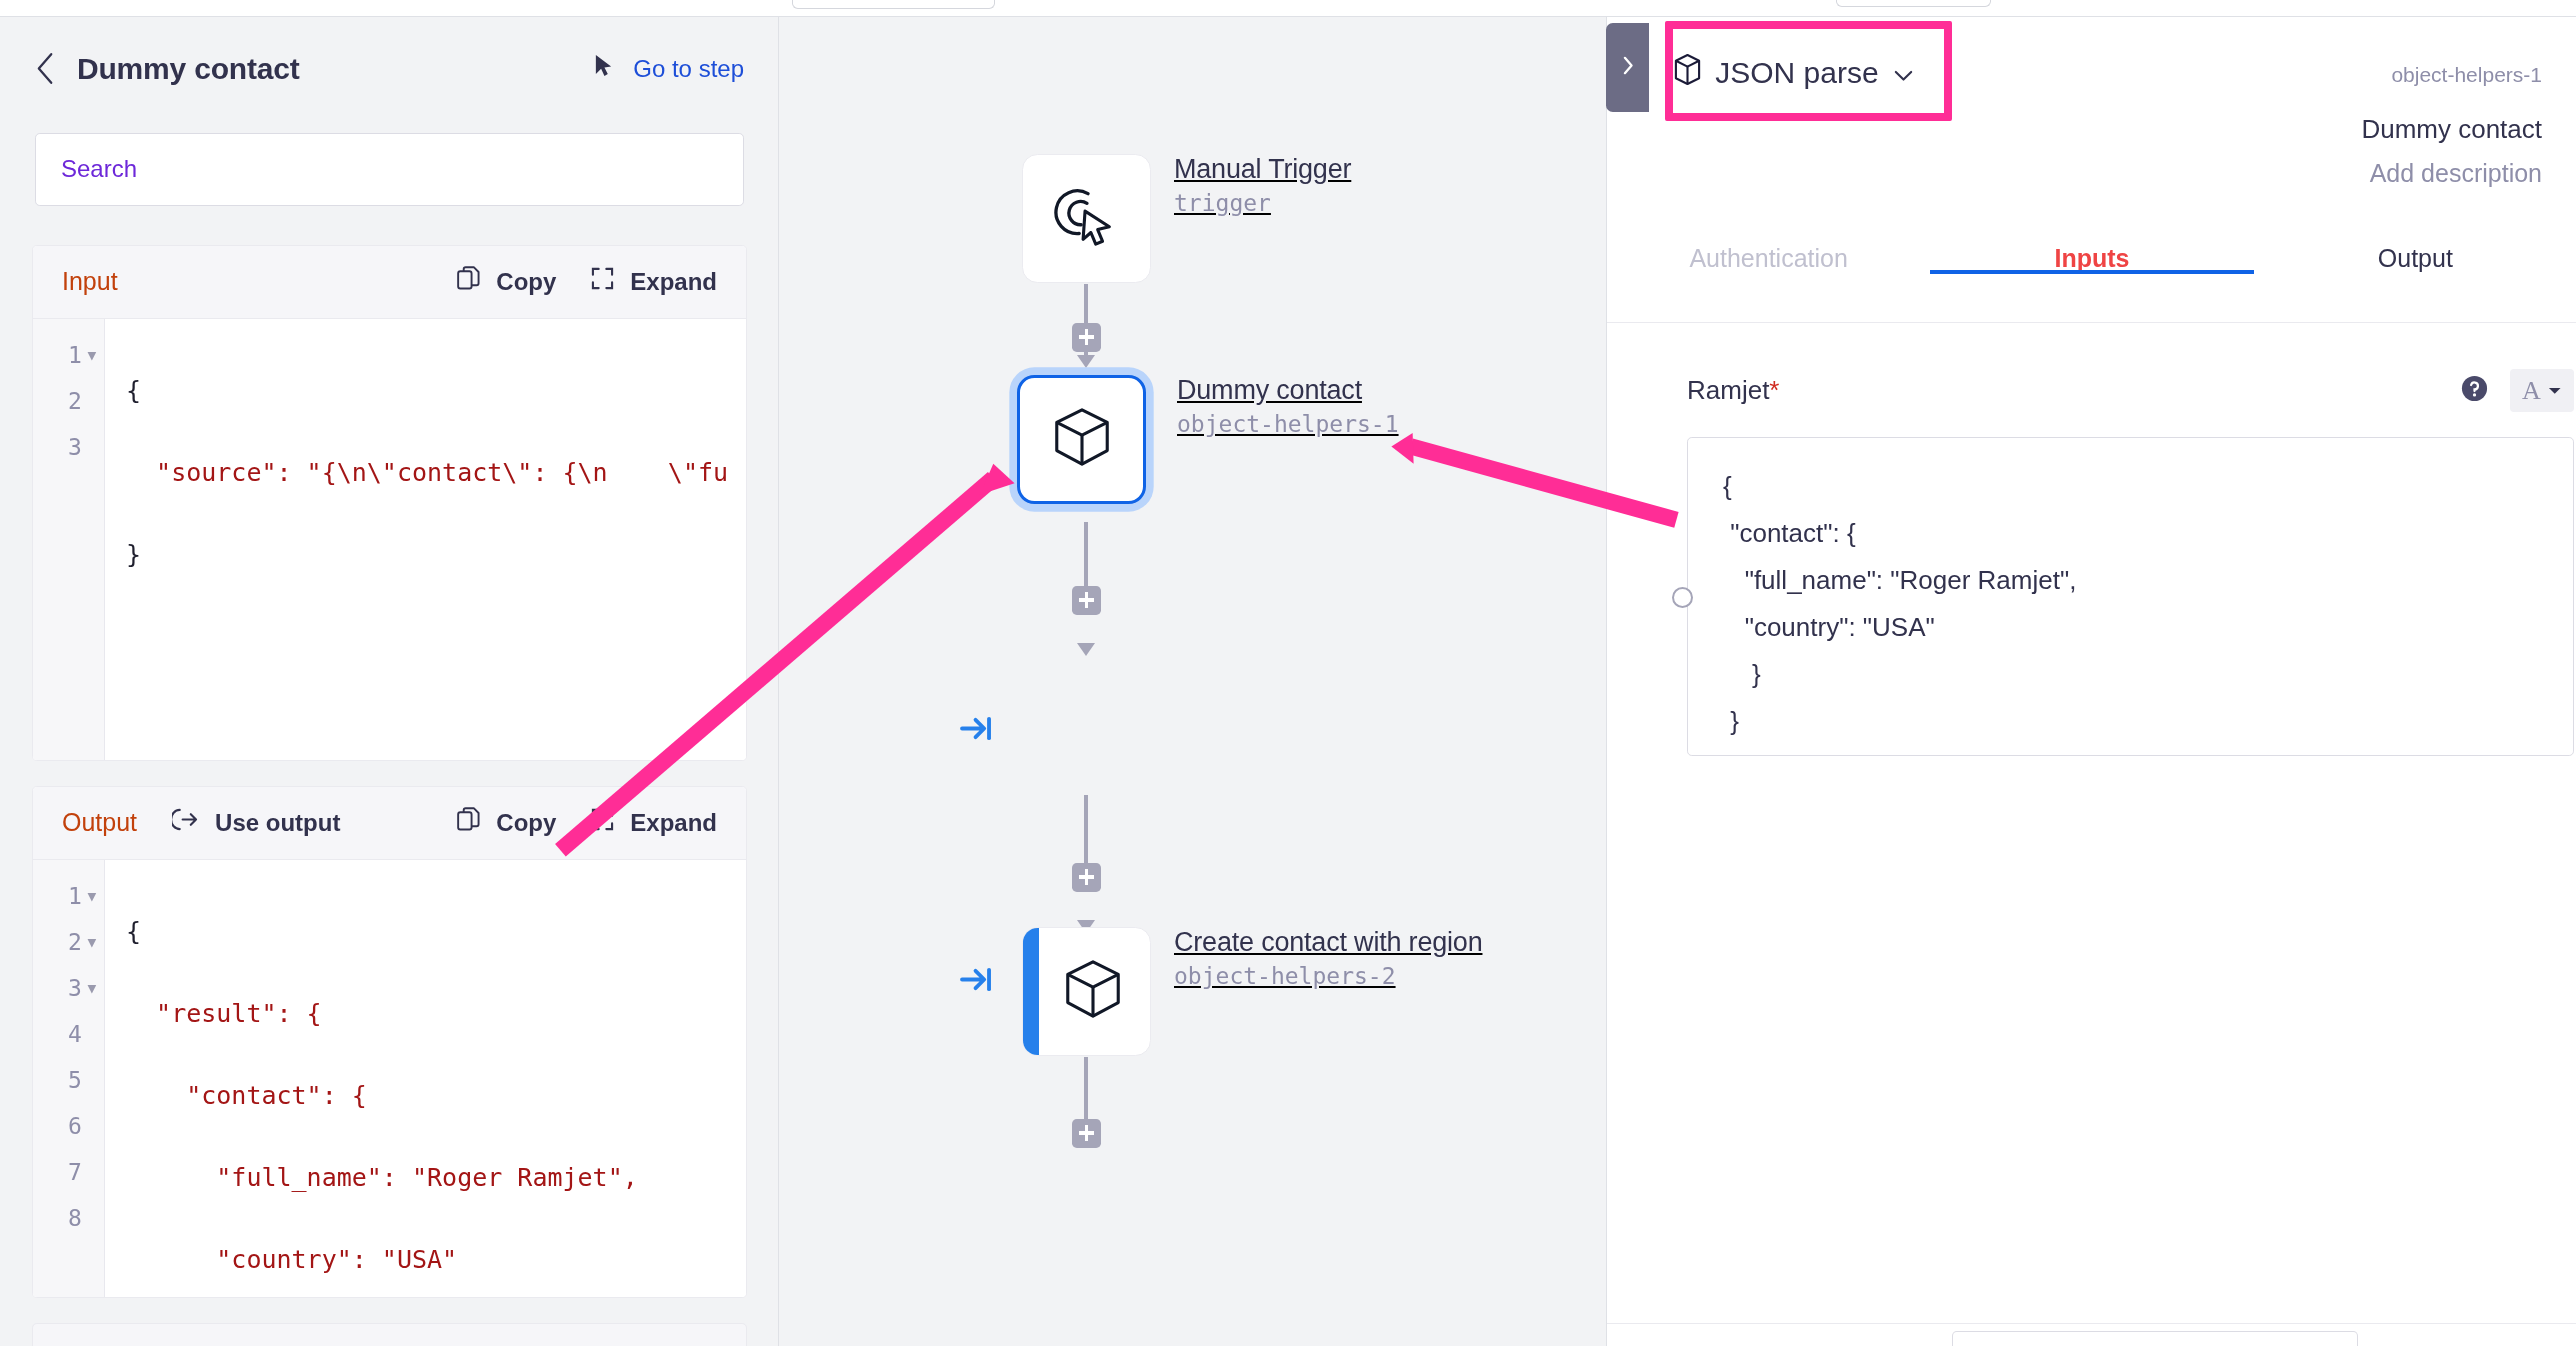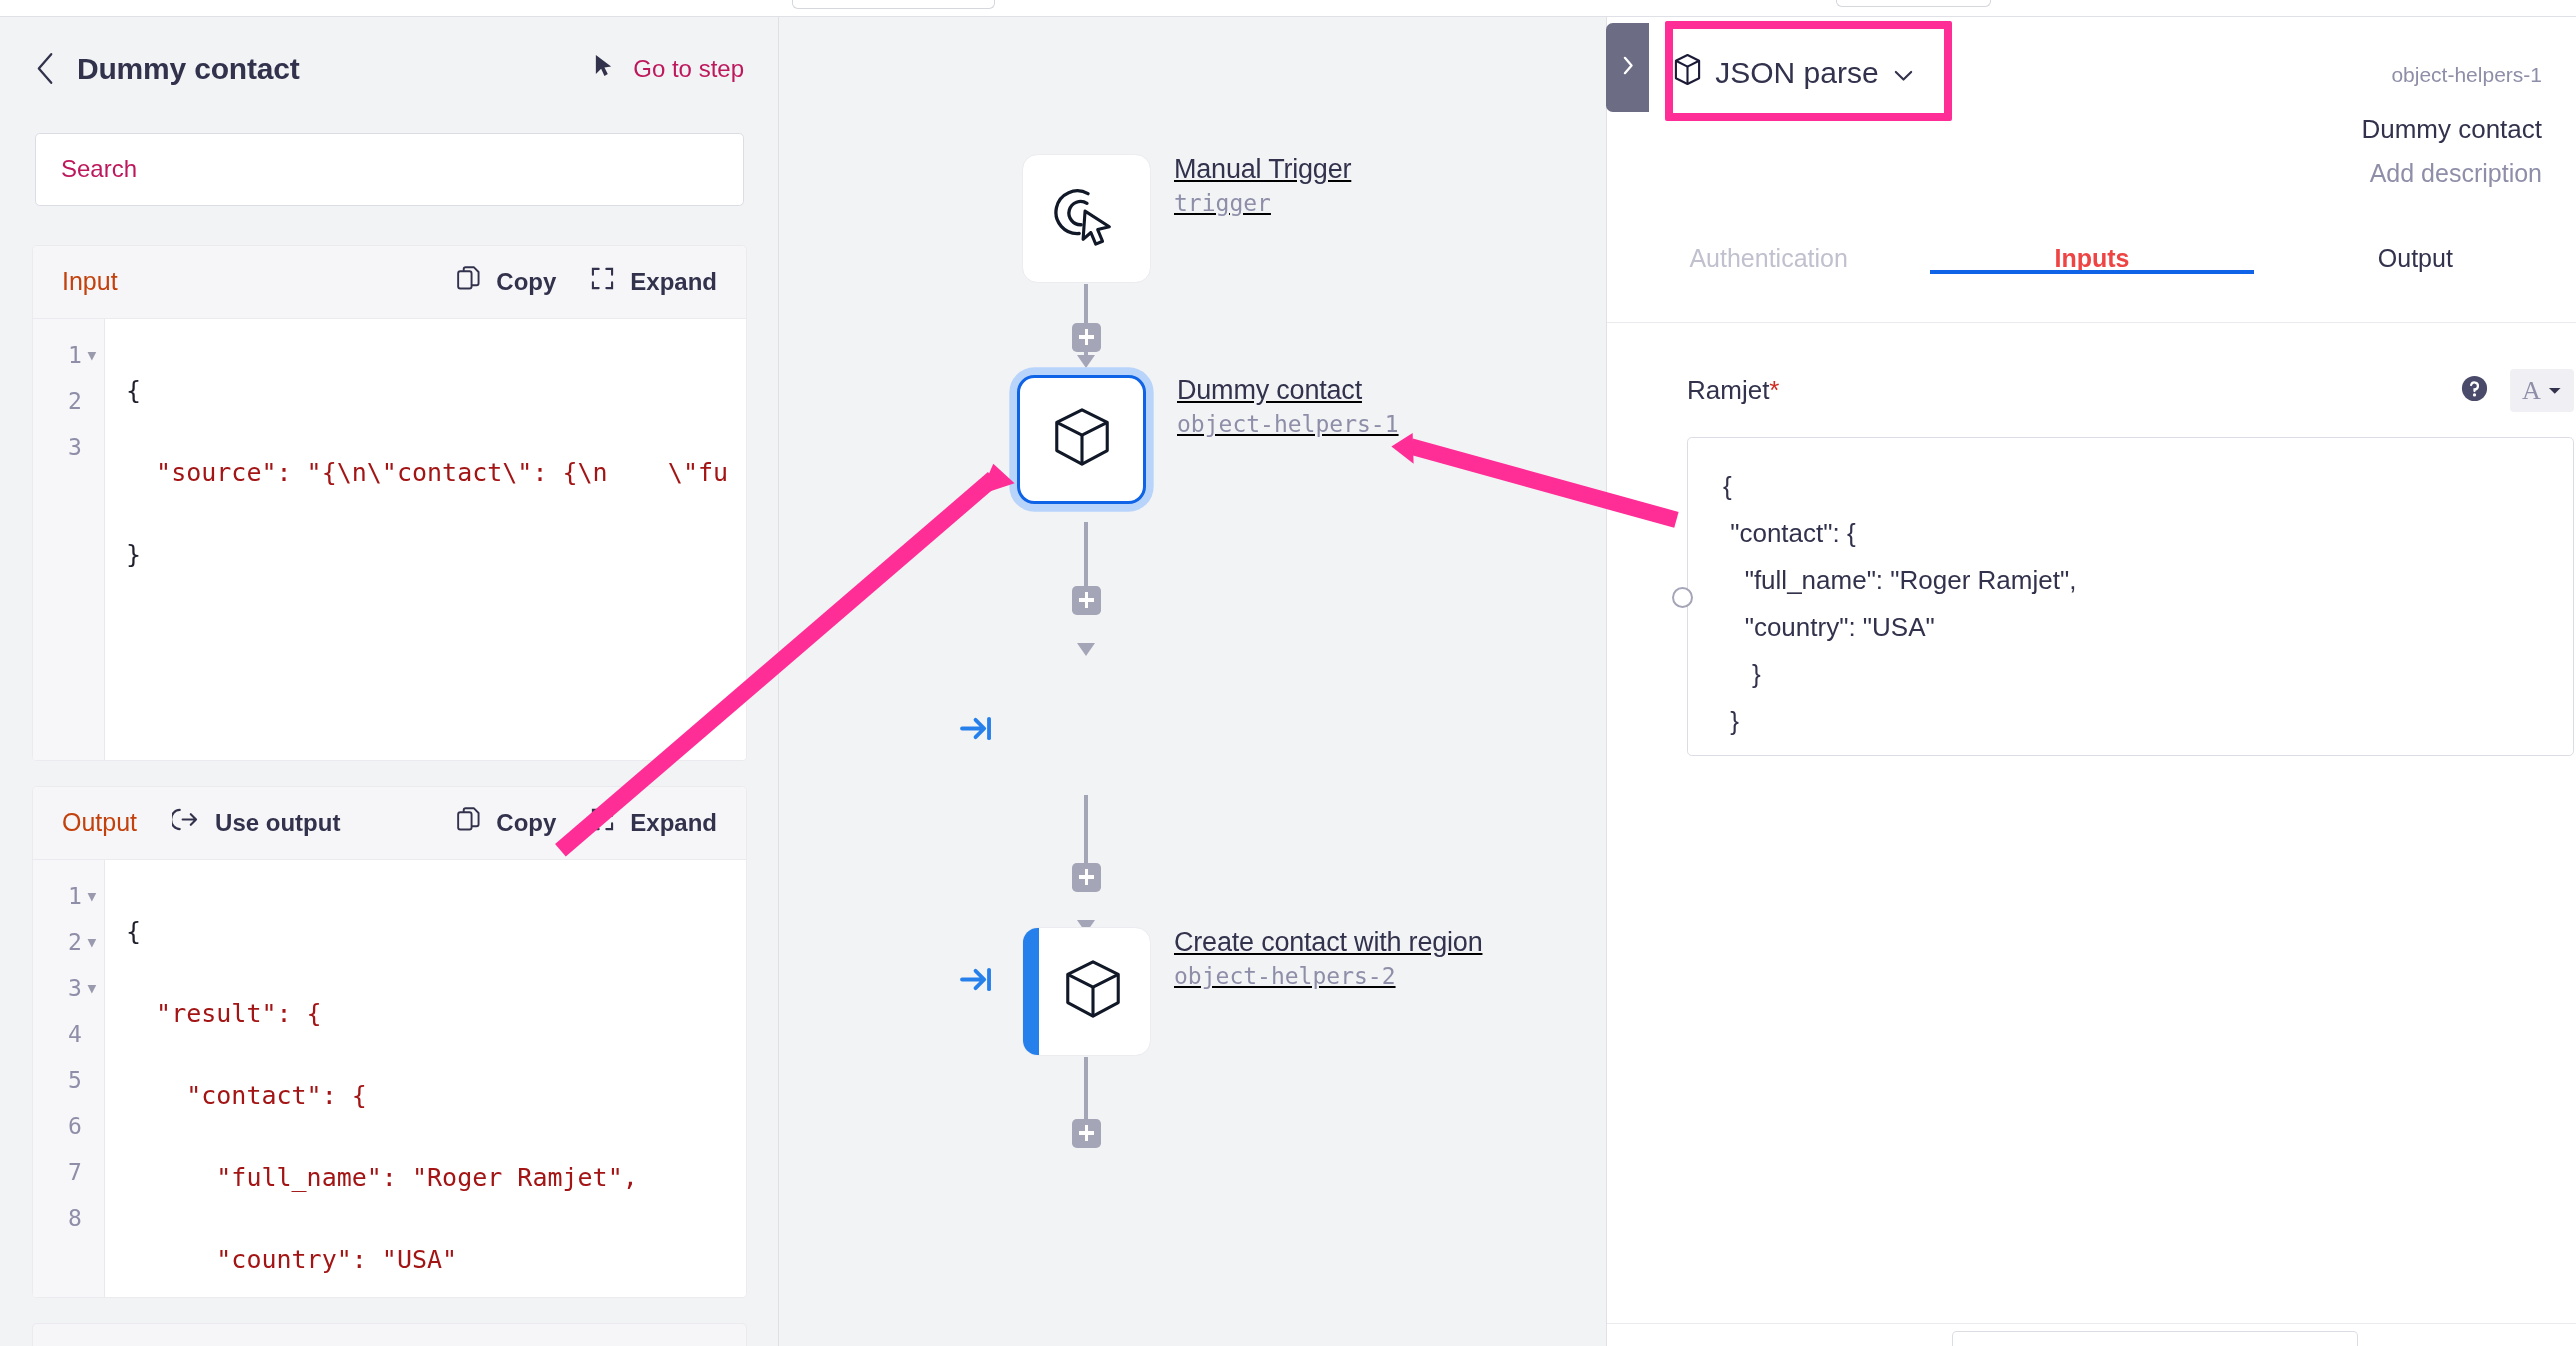--- a/index.html
+++ b/index.html
@@ -41,27 +41,27 @@
     width: 21px; height: 21px; color: #32324d; flex: 0 0 auto;
     display: flex; align-items: center; justify-content: center;
     cursor: pointer;
   }
   .lp-title {
     font-size: 30px; font-weight: 700; color: #32324d; margin-left: 21px;
     letter-spacing: -0.2px;
   }
   .goto-step {
     margin-left: auto; display: flex; align-items: center; gap: 19px;
-    color: #be185d; font-size: 24px; cursor: pointer;
+    color: #1d4ed8; font-size: 24px; cursor: pointer;
   }
   .search-box {
     position: absolute; left: 35px; top: 116px; width: 709px; height: 73px;
     background: #ffffff; border: 1px solid #dcdce4; border-radius: 4.8px;
     display: flex; align-items: center; padding: 0 25px;
-    font-size: 24px; color: #be185d;
+    font-size: 24px; color: #6d28d9;
   }
   .panel-card {
     position: absolute; background: #ffffff;
     border: 1px solid #eaeaef; border-radius: 4.8px; overflow: hidden;
   }
   .panel-card.input-card { left: 32px; top: 228px; width: 715px; height: 516px; }
   .panel-card.output-card { left: 32px; top: 769px; width: 715px; height: 512px; }
   .panel-card.start-card  { left: 32px; top: 1306px; width: 715px; height: 116px; background: #f6f6f9; }
   .card-head {
     height: 73px; background: #f6f6f9; border-bottom: 1px solid #eaeaef;

